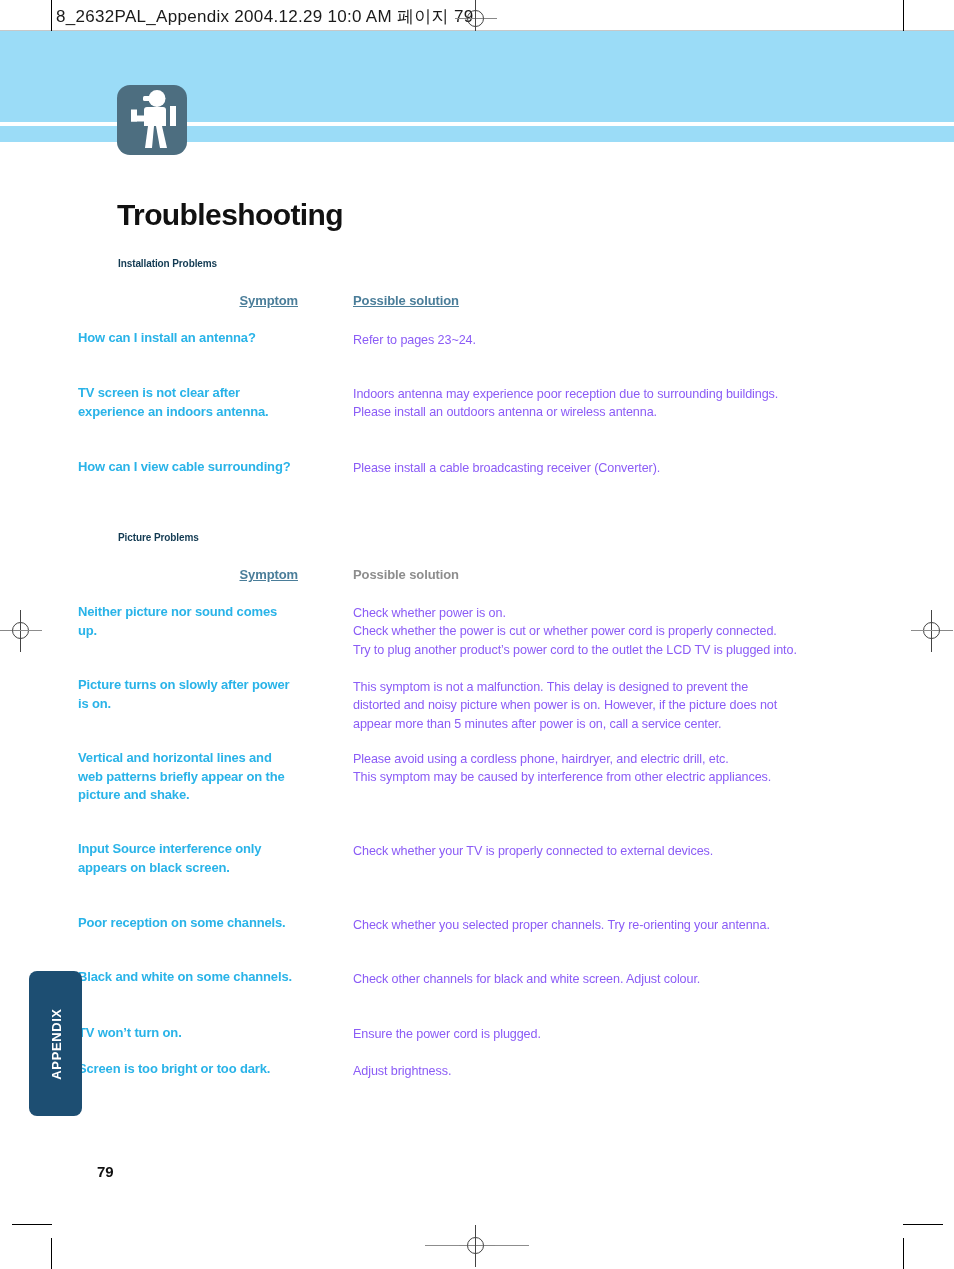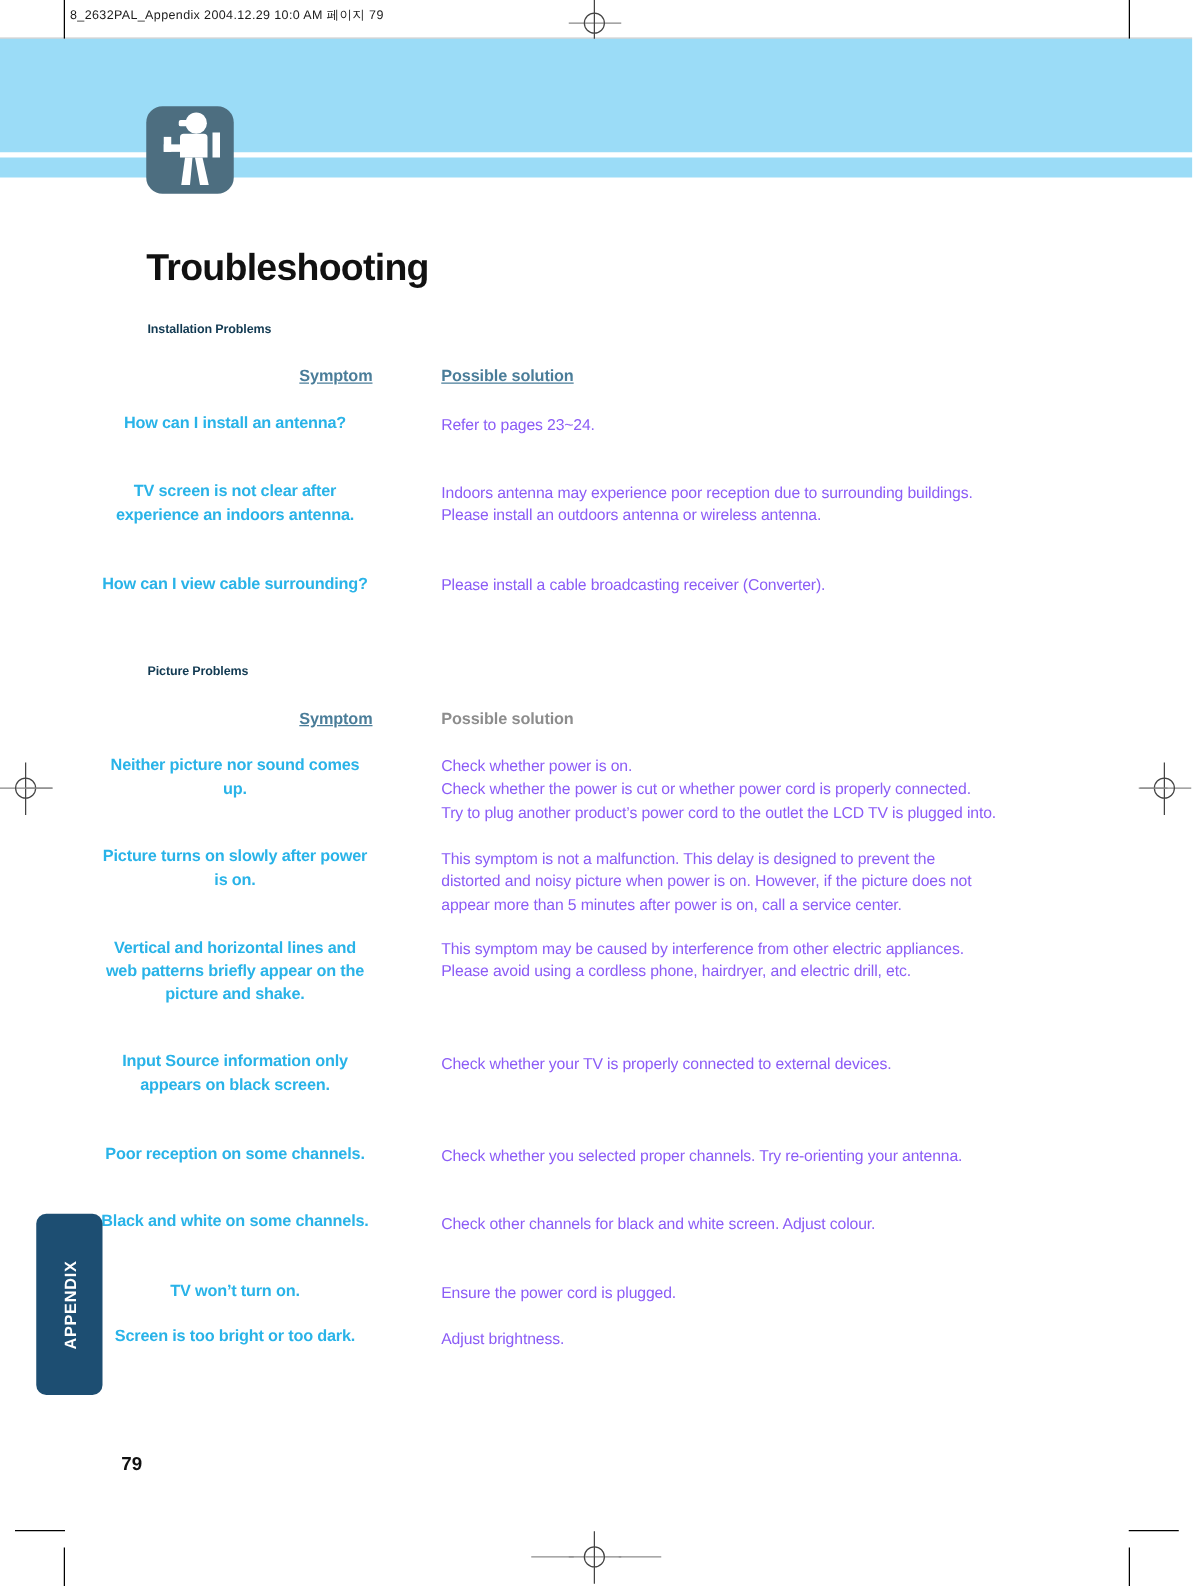--- a/index.html
+++ b/index.html
@@ -26,21 +26,21 @@
     position: absolute;
     left: 0; top: 0;
     width: 954px; height: 31px;
     background: #ffffff;
     border-bottom: 1px solid #c8c8c8;
     box-sizing: border-box;
   }
   .print-header-text {
     position: absolute;
     left: 56px; top: 5px;
-    font-size: 10px;
+    font-size: 17px;
     color: #1a1a1a;
     letter-spacing: 0.3px;
     white-space: nowrap;
     font-family: "Liberation Sans", sans-serif;
   }
 
   
   .crop-v {
     position: absolute;
     width: 1px;
@@ -152,21 +152,21 @@
     font-weight: bold;
     letter-spacing: -0.1px;
   }
   .tone-slate  { color: #4a7d99; text-decoration: underline; }
   .tone-gray   { color: #8d8d8d; }
 
   .row-symptom {
     position: absolute;
     left: 78px;
     width: 220px;
-    text-align: center;
+    text-align: left;
     font-size: 13px;
     font-weight: bold;
     color: #29b3e8;
     line-height: 18.6px;
     letter-spacing: -0.15px;
   }
   .row-solution {
     position: absolute;
     left: 353px;
     width: 500px;
@@ -318,26 +318,26 @@
     <div class="row-solution" style="top:678px;">
       <div>This symptom is not a malfunction. This delay is designed to prevent the</div>
       <div>distorted and noisy picture when power is on. However, if the picture does not</div>
       <div>appear more than 5 minutes after power is on, call a service center.</div>
     </div>
 
     <div class="row-symptom" style="top:749px;">
       <span>Vertical and horizontal lines and web patterns briefly appear on the picture and shake.</span>
     </div>
     <div class="row-solution" style="top:750px;">
+      <div>Please avoid using a cordless phone, hairdryer, and electric drill, etc.</div>
       <div>This symptom may be caused by interference from other electric appliances.</div>
-      <div>Please avoid using a cordless phone, hairdryer, and electric drill, etc.</div>
     </div>
 
     <div class="row-symptom" style="top:840px;">
-      <span>Input Source information only appears on black screen.</span>
+      <span>Input Source interference only appears on black screen.</span>
     </div>
     <div class="row-solution" style="top:842px;">
       <div>Check whether your TV is properly connected to external devices.</div>
     </div>
 
     <div class="row-symptom" style="top:914px;">
       <span>Poor reception on some channels.</span>
     </div>
     <div class="row-solution" style="top:916px;">
       <div>Check whether you selected proper channels. Try re-orienting your antenna.</div>

